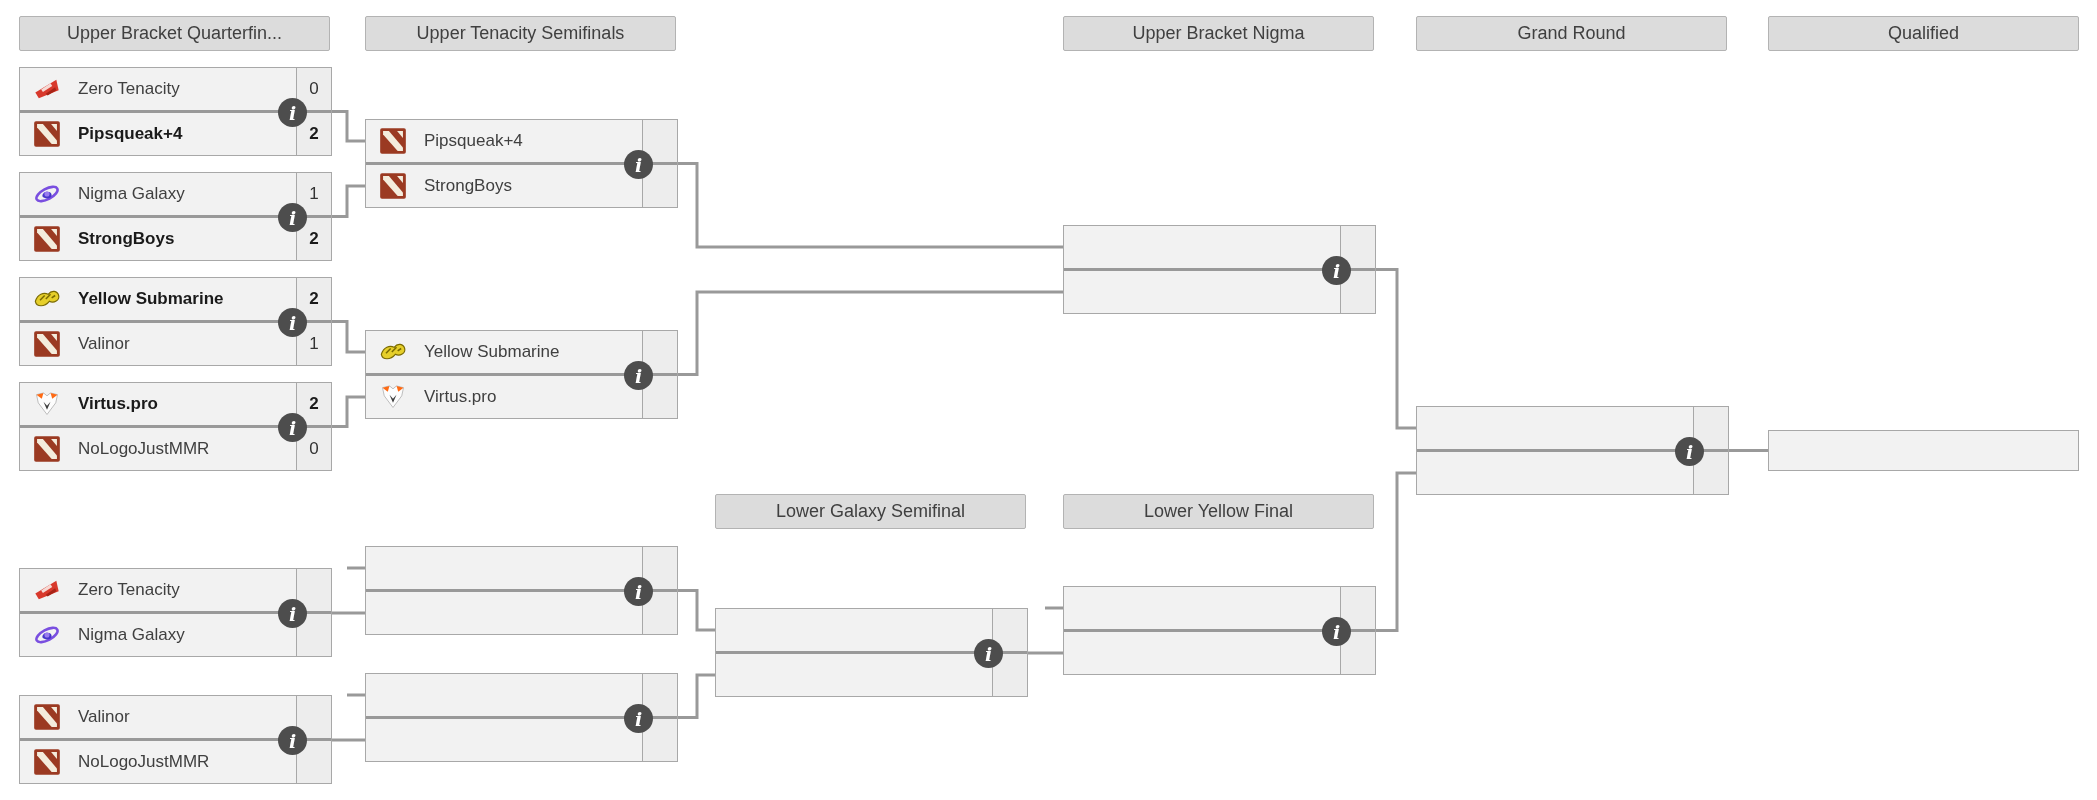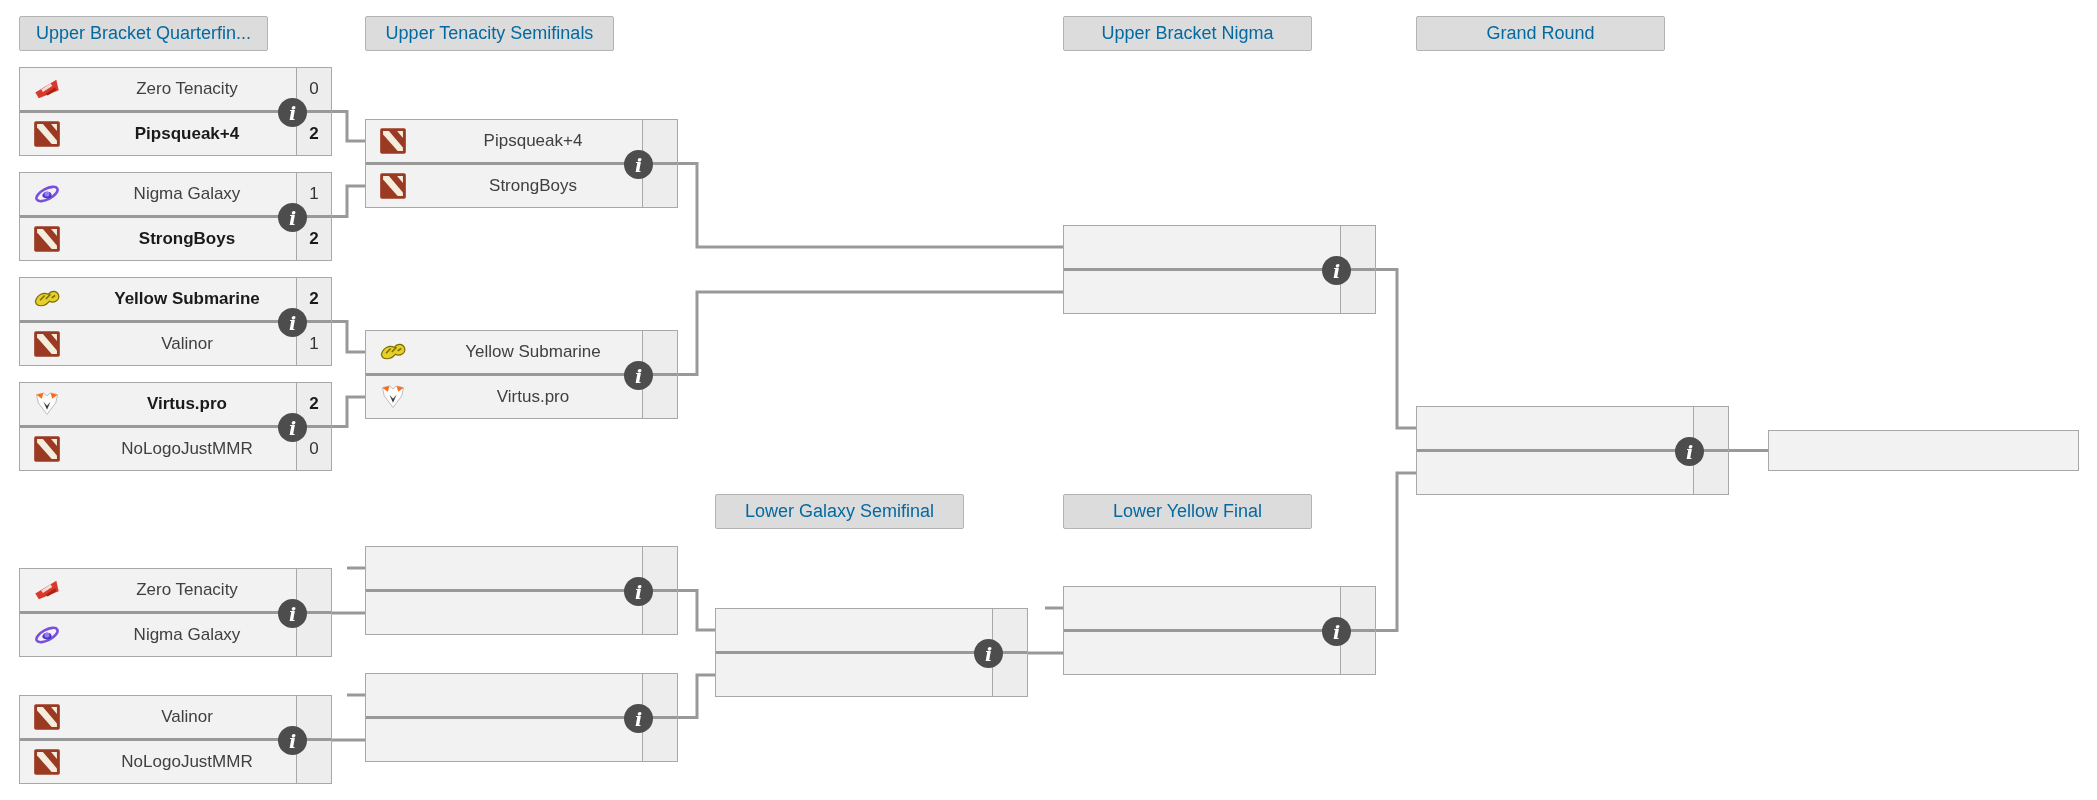--- a/index.html
+++ b/index.html
@@ -1,32 +1,32 @@
 <!DOCTYPE html>
 <html><head>
 <meta charset="utf-8">
 <style>
   html,body{margin:0;padding:0;background:#fff;}
   #bracket{position:relative;width:2097px;height:800px;background:#ffffff;
            font-family:"Liberation Sans",sans-serif;overflow:hidden;}
 
   
-  .hdr{position:absolute;width:249px;height:35px;box-sizing:border-box;
+  .hdr{position:absolute;width:311px;height:35px;box-sizing:border-box;
        background:#dcdcdc;border:1px solid #b3b3b3;border-radius:2px;
        display:flex;align-items:center;justify-content:center;
-       font-size:18px;color:#0369a1;white-space:nowrap;z-index:2;}
+       font-size:18px;color:#404040;white-space:nowrap;z-index:2;}
 
   
   #connectors{position:absolute;left:0;top:0;z-index:0;}
   #connectors polyline{stroke:#999999;stroke-width:3;fill:none;}
 
   
   .match{position:absolute;width:311px;border:1px solid #a8a8a8;
          background:#f2f2f2;z-index:1;}
-  .row{display:flex;align-items:center;height:42px;text-align:center;}
+  .row{display:flex;align-items:center;height:42px;}
   .mid{height:3px;background:#999999;}
   .logo{width:38px;height:30px;margin-left:8px;display:flex;align-items:center;
         justify-content:center;flex:0 0 auto;}
   .logo svg{width:34px;height:28px;}
   .tname{flex:1;font-size:17px;color:#404040;margin-left:12px;
          white-space:nowrap;overflow:hidden;}
   .tname.winner{font-weight:bold;color:#1a1a1a;}
   .score{width:34px;align-self:stretch;border-left:1px solid #a8a8a8;
          background:#ededed;display:flex;align-items:center;justify-content:center;
          font-size:17px;color:#333;flex:0 0 auto;}
@@ -95,20 +95,21 @@
     <polyline points="676,590.5 697,590.5 697,630 715,630"></polyline>
     <polyline points="676,717.5 697,717.5 697,675 715,675"></polyline>
     <polyline points="1045,608 1063,608"></polyline>
     <polyline points="1026,653 1063,653"></polyline>
   </svg>
 
   <div class="hdr" style="left:19px;top:16px">Upper Bracket Quarterfin...</div>
   <div class="hdr" style="left:365px;top:16px">Upper Tenacity Semifinals</div>
   <div class="hdr" style="left:1063px;top:16px">Upper Bracket Nigma</div>
   <div class="hdr" style="left:1416px;top:16px">Grand Round</div>
+  <div class="hdr" style="left:1768px;top:16px">Qualified</div>
   <div class="hdr" style="left:715px;top:494px">Lower Galaxy Semifinal</div>
   <div class="hdr" style="left:1063px;top:494px">Lower Yellow Final</div>
 
   <div class="match" style="left:19px;top:67px">
     <div class="row">
       <span class="logo">
           <svg viewBox="0 0 24 24">
             <use href="#logo-zero-tenacity"></use>
           </svg>
         </span>

